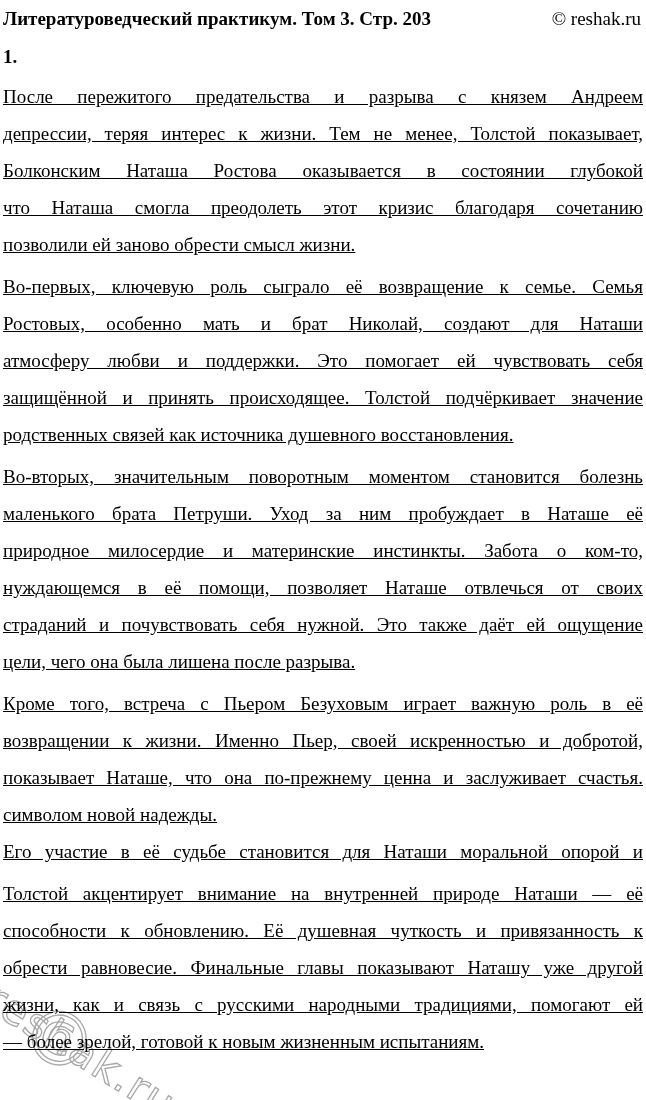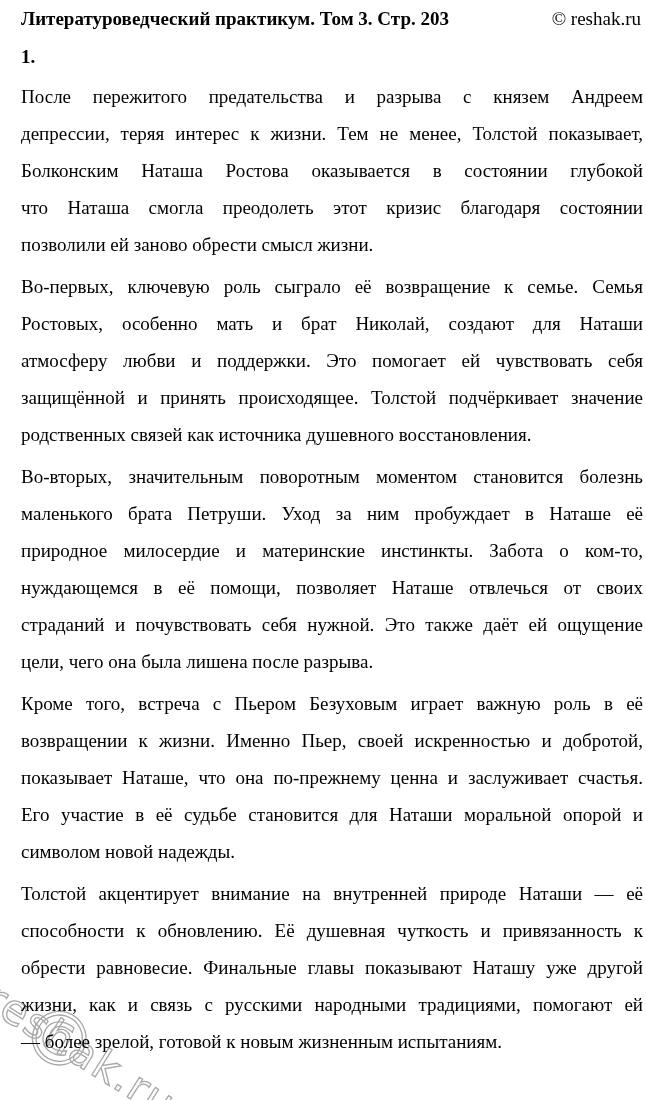--- a/index.html
+++ b/index.html
@@ -7,39 +7,39 @@
     width: 646px; height: 1100px;
     background: #ffffff;
     color: #000000;
     font-family: "Liberation Serif", serif;
     position: relative;
     overflow: hidden;
   }
   .page {
     position: relative;
     z-index: 1;
-    padding: 7px 3px 0 21px;
+    padding: 7px 3px 0 3px;
   }
   .header {
     display: flex;
     justify-content: space-between;
     align-items: baseline;
     font-size: 19px;
     line-height: 24px;
   }
   .title { font-weight: bold; }
   .copyright { font-weight: normal; padding-right: 2px; text-align: center; }
   .section-number {
     font-weight: bold;
     font-size: 19px;
     line-height: 24px;
     margin-top: 14px;
   }
   .body-text { margin-top: 9px; }
-  .body-text p { margin: 0 0 5px 0; padding: 0; }
+  .body-text p { margin: 0 0 5px 0; padding: 0; text-decoration: underline; }
   .line {
     display: block;
     font-size: 19px;
     line-height: 37px;
     text-align: justify;
     text-align-last: justify;
     white-space: nowrap;
   }
   .line.last {
     text-align-last: left;
@@ -79,21 +79,21 @@
     <span class="copyright">© reshak.ru</span>
   </div>
 
   <div class="section-number">1.</div>
 
   <div class="body-text">
     <p>
       <span class="line">После пережитого предательства и разрыва с князем Андреем</span>
       <span class="line">депрессии, теряя интерес к жизни. Тем не менее, Толстой показывает,</span>
       <span class="line">Болконским Наташа Ростова оказывается в состоянии глубокой</span>
-      <span class="line">что Наташа смогла преодолеть этот кризис благодаря состоянии</span>
+      <span class="line">что Наташа смогла преодолеть этот кризис благодаря сочетанию</span>
       <span class="line last">позволили ей заново обрести смысл жизни.</span>
     </p>
     <p>
       <span class="line">Во-первых, ключевую роль сыграло её возвращение к семье. Семья</span>
       <span class="line">Ростовых, особенно мать и брат Николай, создают для Наташи</span>
       <span class="line">атмосферу любви и поддержки. Это помогает ей чувствовать себя</span>
       <span class="line">защищённой и принять происходящее. Толстой подчёркивает значение</span>
       <span class="line last">родственных связей как источника душевного восстановления.</span>
     </p>
     <p>
@@ -101,22 +101,22 @@
       <span class="line">маленького брата Петруши. Уход за ним пробуждает в Наташе её</span>
       <span class="line">природное милосердие и материнские инстинкты. Забота о ком-то,</span>
       <span class="line">нуждающемся в её помощи, позволяет Наташе отвлечься от своих</span>
       <span class="line">страданий и почувствовать себя нужной. Это также даёт ей ощущение</span>
       <span class="line last">цели, чего она была лишена после разрыва.</span>
     </p>
     <p>
       <span class="line">Кроме того, встреча с Пьером Безуховым играет важную роль в её</span>
       <span class="line">возвращении к жизни. Именно Пьер, своей искренностью и добротой,</span>
       <span class="line">показывает Наташе, что она по-прежнему ценна и заслуживает счастья.</span>
+      <span class="line last">символом новой надежды.</span>
       <span class="line">Его участие в её судьбе становится для Наташи моральной опорой и</span>
-      <span class="line last">символом новой надежды.</span>
     </p>
     <p>
       <span class="line">Толстой акцентирует внимание на внутренней природе Наташи — её</span>
       <span class="line">способности к обновлению. Её душевная чуткость и привязанность к</span>
       <span class="line">обрести равновесие. Финальные главы показывают Наташу уже другой</span>
       <span class="line">жизни, как и связь с русскими народными традициями, помогают ей</span>
       <span class="line last">— более зрелой, готовой к новым жизненным испытаниям.</span>
     </p>
   </div>
 </div>

